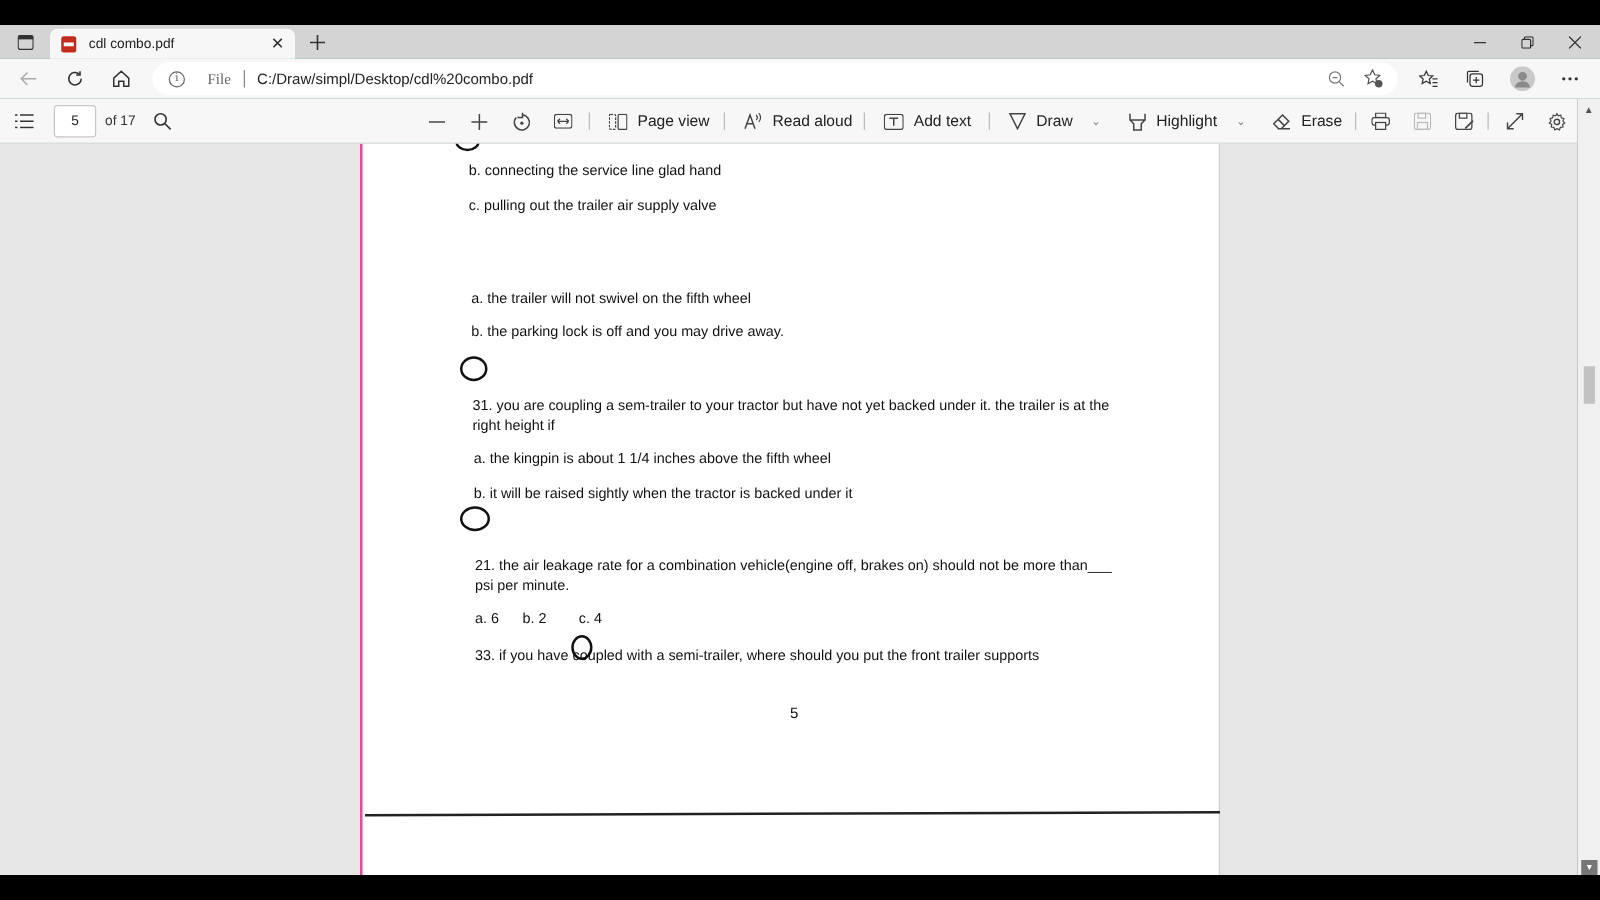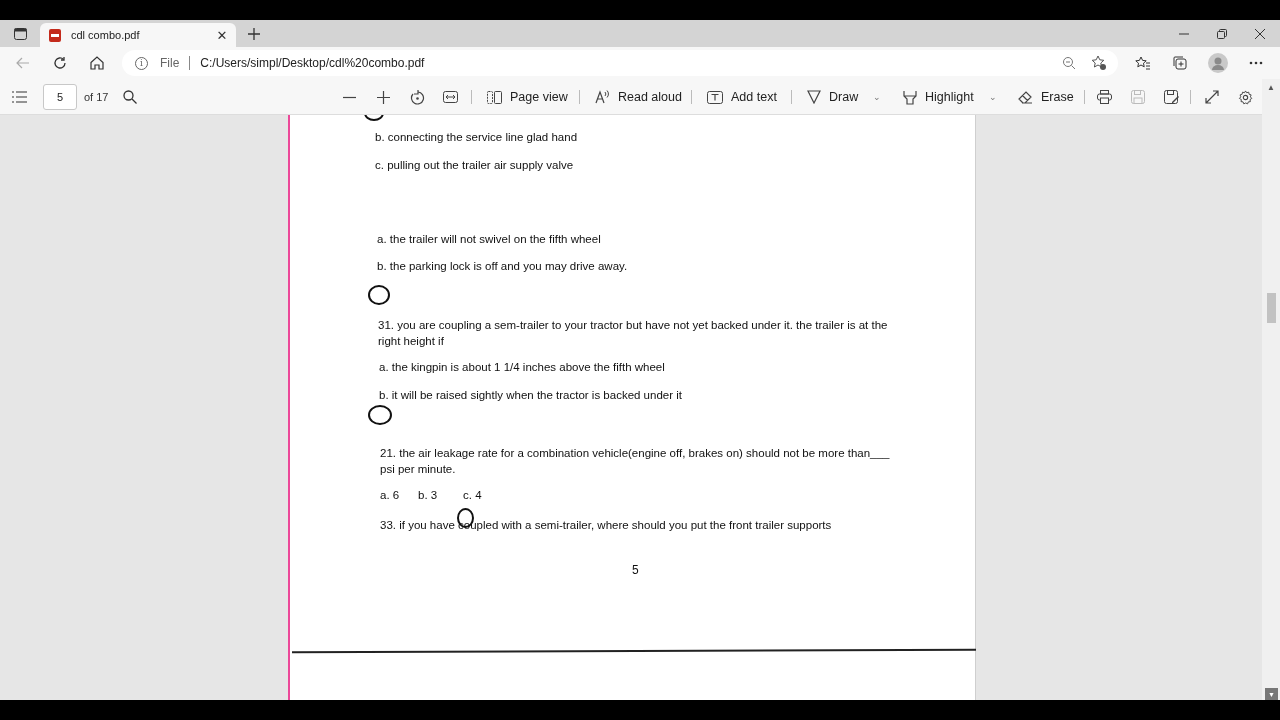--- a/index.html
+++ b/index.html
@@ -18,21 +18,21 @@
   .tab .close { width: 16px; height: 16px; margin-right: 6px; font-size: 13px; color: #333; display: flex; align-items: center; justify-content: center; }
   .newtab { position: absolute; left: 244px; top: 4px; width: 20px; height: 20px; font-size: 18px; color: #333; display: flex; align-items: center; justify-content: center; }
   .winctrl { position: absolute; top: 0; height: 27px; width: 38px; display: flex; align-items: center; justify-content: center; color: #333; font-size: 13px; }
 
   
   .navbar { position: absolute; left: 0; top: 27px; width: 1280px; height: 32px; background: #f7f7f7; }
   .navbtn { position: absolute; top: 4px; width: 26px; height: 24px; display: flex; align-items: center; justify-content: center; color: #333; }
   .navbtn.disabled { color: #aaa; }
   .omnibox { position: absolute; left: 122px; top: 3px; width: 996px; height: 26px; background: #fff; border-radius: 13px; display: flex; align-items: center; }
   .omnibox .info { margin-left: 13px; width: 13px; height: 13px; border: 1px solid #666; border-radius: 50%; font-size: 9px; color: #666; display: flex; align-items: center; justify-content: center; font-family: "DejaVu Serif", serif; }
-  .omnibox .scheme { margin-left: 12px; font-size: 12px; color: #666; }
+  .omnibox .scheme { margin-left: 18px; font-size: 12px; color: #666; font-family: Liberation Serif, serif; }
   .omnibox .sep { margin: 0 10px; width: 1px; height: 14px; background: #888; }
   .omnibox .url { font-size: 12px; color: #222; flex: 1; }
   .omnibox .zoomic, .omnibox .favadd { width: 22px; height: 22px; display: flex; align-items: center; justify-content: center; color: #666; margin-right: 8px; }
 
   
   .pdfbar { position: absolute; left: 0; top: 59px; width: 1262px; height: 36px; background: #f7f7f7; border-bottom: 1px solid #ddd; }
   .pdfbar .item { position: absolute; top: 6px; height: 24px; display: flex; align-items: center; font-size: 12.5px; color: #222; }
   .pdfbar .item .lbl { margin-left: 8px; }
   .pdfbar .vsep { position: absolute; top: 11px; width: 1px; height: 14px; background: #bbb; }
   .pagebox { position: absolute; left: 43px; top: 5px; width: 34px; height: 26px; border: 1px solid #c8c8c8; background: #fff; border-radius: 3px; font-size: 11px; color: #222; display: flex; align-items: center; justify-content: center; }
@@ -110,21 +110,21 @@
     </div>
     <div class="navbtn" style="left:84px">
       <svg width="14" height="14" viewBox="0 0 14 14">
           <path d="M1 6.5L7 1l6 5.5V13H9V9H5v4H1z" fill="none" stroke="#333" stroke-width="1.2"></path>
         </svg>
     </div>
     <div class="omnibox">
       <span class="info">i</span>
       <span class="scheme">File</span>
       <span class="sep"></span>
-      <span class="url">C:/Users/simpl/Desktop/cdl%20combo.pdf</span>
+      <span class="url">C:/Draw/simpl/Desktop/cdl%20combo.pdf</span>
       <span class="zoomic">
         <svg width="14" height="14" viewBox="0 0 14 14">
             <circle cx="6" cy="6" r="4.5" fill="none" stroke="#777"></circle>
             <path d="M9.5 9.5L13 13M4 6h4" stroke="#777"></path>
           </svg>
       </span>
       <span class="favadd">
         <svg width="16" height="16" viewBox="0 0 16 16">
             <path d="M7 1l1.8 3.8 4 .5-3 2.7.8 4L7 10l-3.6 2 .8-4-3-2.7 4-.5z" fill="none" stroke="#555"></path>
             <circle cx="12" cy="12" r="3" fill="#555"></circle>
@@ -292,21 +292,21 @@
       <div class="pline" style="left:85px;top:44px">c. pulling out the trailer air supply valve</div>
       <div class="pline" style="left:87px;top:118px">a. the trailer will not swivel on the fifth wheel</div>
       <div class="pline" style="left:87px;top:145px">b. the parking lock is off and you may drive away.</div>
       <div class="circle" style="left:78px;top:170px;width:22px;height:20px;"></div>
       <div class="pline wrap" style="left:88px;top:202px;width:530px">31. you are coupling a sem-trailer to your tractor but have not yet backed under it. the trailer is at the right height if</div>
       <div class="pline" style="left:89px;top:246px">a. the kingpin is about 1 1/4 inches above the fifth wheel</div>
       <div class="circle" style="left:78px;top:290px;width:24px;height:20px;"></div>
       <div class="pline" style="left:89px;top:274px">b. it will be raised sightly when the tractor is backed under it</div>
       <div class="pline wrap" style="left:90px;top:330px;width:520px">21. the air leakage rate for a combination vehicle(engine off, brakes on) should not be more than___ psi per minute.</div>
       <div class="pline" style="left:90px;top:374px">a. 6</div>
-      <div class="pline" style="left:128px;top:374px">b. 3</div>
+      <div class="pline" style="left:128px;top:374px">b. 2</div>
       <div class="circle" style="left:167px;top:393px;width:17px;height:20px;"></div>
       <div class="pline" style="left:173px;top:374px">c. 4</div>
       <div class="pline" style="left:90px;top:404px">33. if you have coupled with a semi-trailer, where should you put the front trailer supports</div>
 
       <div class="pagenum">5</div>
       <div class="rule"></div>
     </div>
   </div>
 
   <div class="scrollbar">

